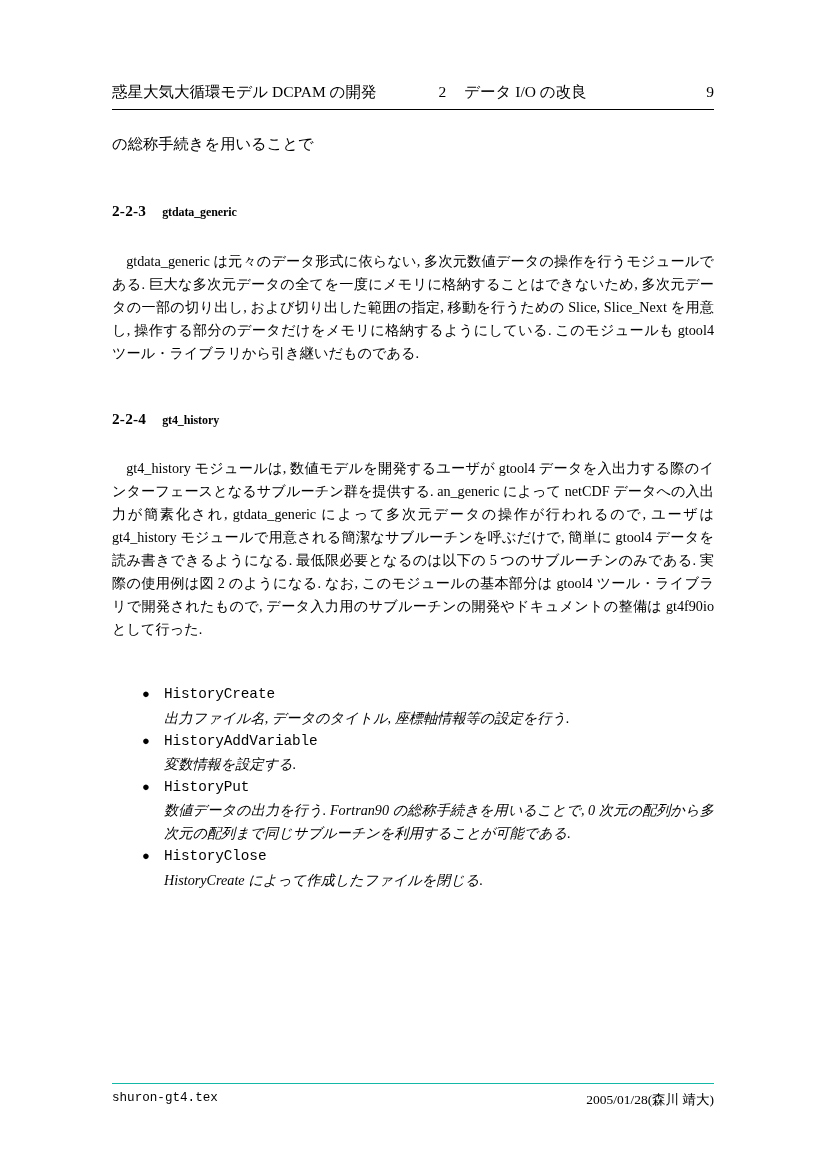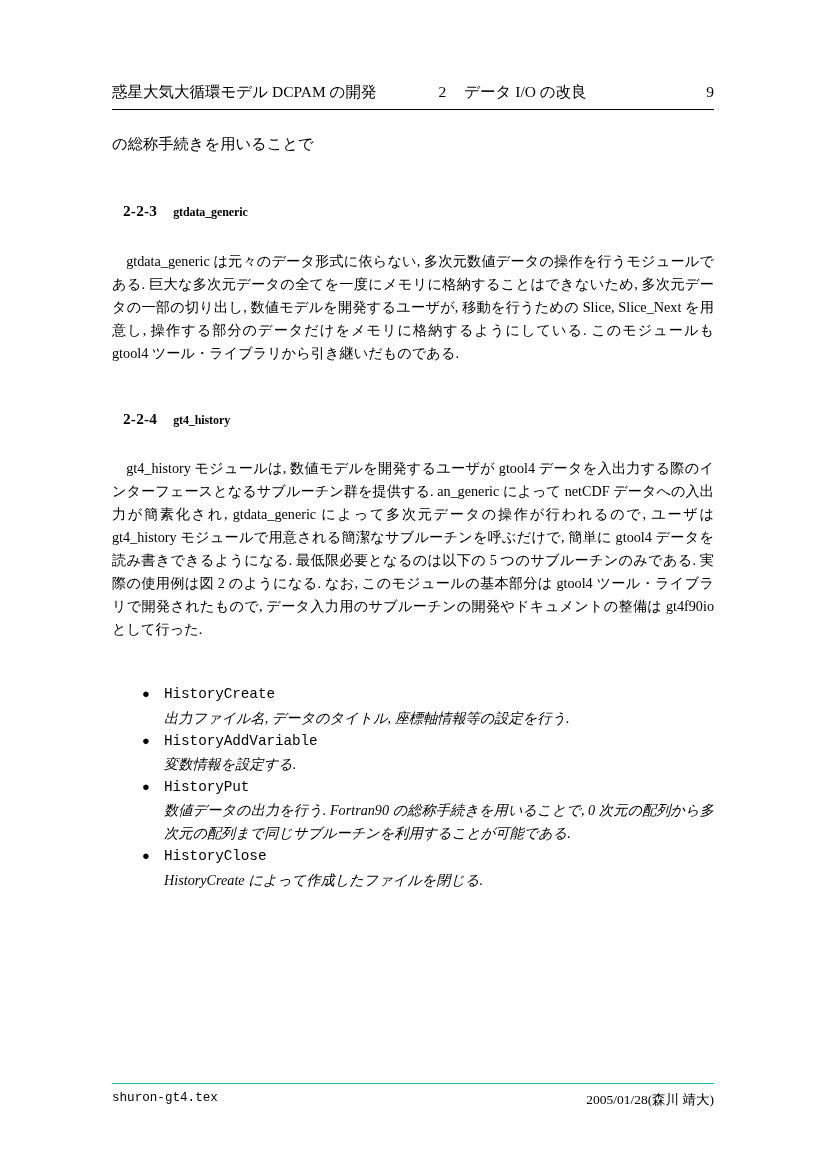--- a/index.html
+++ b/index.html
@@ -65,21 +65,21 @@
     text-indent: 0;
   }
   .gap-lg { height: 42px; }
   .gap-md { height: 26px; }
   h3.subsec {
     margin: 0;
     font-size: 15.3px;
     font-weight: bold;
     letter-spacing: 0.2px;
   }
-  h3.subsec .num { margin-right: 16px; margin-left: 11px; }
+  h3.subsec .num { margin-right: 16px; }
   .tt {
     font-family: Liberation Serif, serif;
     font-size: 12px;
     letter-spacing: -0.1px;
   }
   .sm {
     font-size: 14.2px;
   }
   
   ul.items {
@@ -144,21 +144,21 @@
     <p class="noindent">の総称手続きを用いることで</p>
 
     <div class="gap-lg"></div>
 
     <h3 class="subsec">
       <span class="num">2-2-3</span><span class="tt">gtdata_generic</span>
     </h3>
 
     <div class="gap-md"></div>
 
-    <p class="para sm">gtdata_generic は元々のデータ形式に依らない, 多次元数値データの操作を行うモジュールである. 巨大な多次元データの全てを一度にメモリに格納することはできないため, 多次元データの一部の切り出し, 数値モデルを開発するユーザが, 移動を行うための Slice, Slice_Next を用意し, 操作する部分のデータだけをメモリに格納するようにしている. このモジュールも gtool4 ツール・ライブラリから引き継いだものである.</p>
+    <p class="para sm">gtdata_generic は元々のデータ形式に依らない, 多次元数値データの操作を行うモジュールである. 巨大な多次元データの全てを一度にメモリに格納することはできないため, 多次元データの一部の切り出し, および切り出した範囲の指定, 移動を行うための Slice, Slice_Next を用意し, 操作する部分のデータだけをメモリに格納するようにしている. このモジュールも gtool4 ツール・ライブラリから引き継いだものである.</p>
 
     <div class="gap-lg"></div>
 
     <h3 class="subsec">
       <span class="num">2-2-4</span><span class="tt">gt4_history</span>
     </h3>
 
     <div class="gap-md"></div>
 
     <p class="para sm">gt4_history モジュールは, 数値モデルを開発するユーザが gtool4 データを入出力する際のインターフェースとなるサブルーチン群を提供する. an_generic によって netCDF データへの入出力が簡素化され, gtdata_generic によって多次元データの操作が行われるので, ユーザは gt4_history モジュールで用意される簡潔なサブルーチンを呼ぶだけで, 簡単に gtool4 データを読み書きできるようになる. 最低限必要となるのは以下の 5 つのサブルーチンのみである. 実際の使用例は図 2 のようになる. なお, このモジュールの基本部分は gtool4 ツール・ライブラリで開発されたもので, データ入力用のサブルーチンの開発やドキュメントの整備は gt4f90io として行った.</p>

